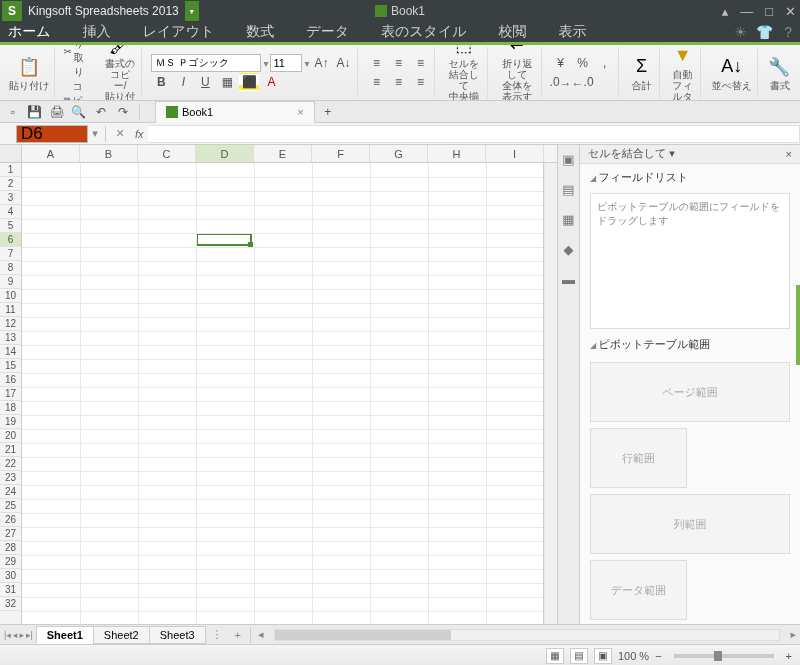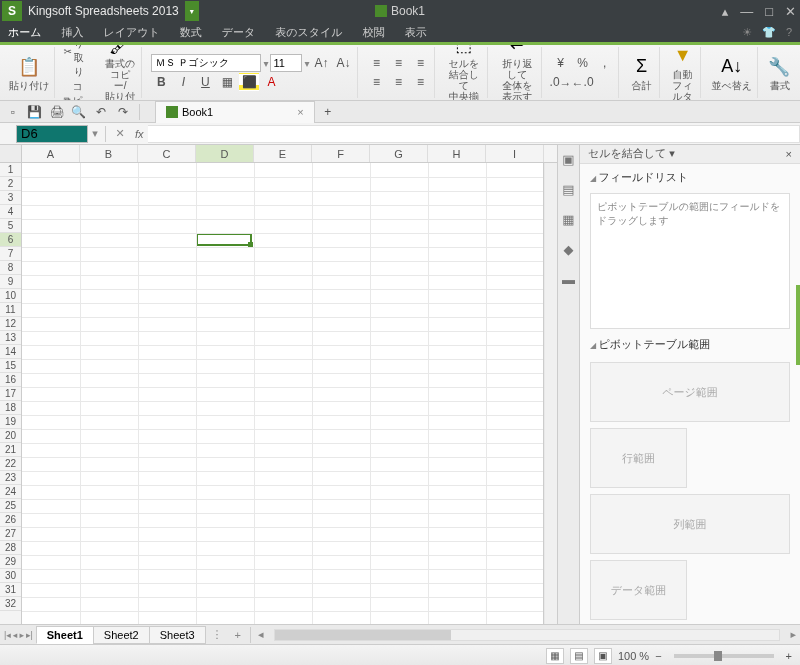--- a/index.html
+++ b/index.html
@@ -8,21 +8,21 @@
 .titlebar { height: 22px; background: #3a3f42; display: flex; align-items: center; color: #d0d0d0; position: relative; }
 .title-left { display: flex; align-items: center; height: 100%; }
 .logo { width: 20px; height: 20px; background: #4a8b2b; color: #fff; display: flex; align-items:center; justify-content:center; margin-left:2px; font-weight:bold; font-size:12px;}
 .app-title { padding: 0 6px; font-size: 12px; color:#e8e8e8;}
 .title-drop { width:14px; height:20px; background:#4a8b2b; display:flex; align-items:center; justify-content:center; color:#fff; font-size:8px;}
 .doc-title { position: absolute; left: 50%; transform: translateX(-50%); display:flex; align-items:center; gap:4px; font-size:12px;}
 .doc-icon { width:12px; height:12px; background:#4a8b2b; }
 .win-controls { position:absolute; right:4px; display:flex; gap:12px; align-items:center; }
 .win-controls span { color:#c0c0c0; font-size:13px; cursor:pointer;}
 
-.menubar { height: 20px; background: #3a3f42; display:flex; align-items:center; padding-left:8px; gap:20px; position:relative; color:#d0d0d0; font-size:11px;}
+.menubar { height: 20px; background: #3a3f42; display:flex; align-items:center; padding-left:8px; gap:32px; position:relative; color:#d0d0d0; font-size:14px;}
 .menubar .menu-item { cursor:pointer; }
 .menubar .menu-item.active { color:#fff; }
 .menu-right-icons { position:absolute; right:8px; display:flex; gap:10px; color:#8a8a8a;}
 .green-line { height:3px; background:#7ab648; }
 
 .ribbon { height: 56px; background: linear-gradient(#f5f5f5,#ececec); border-bottom:1px solid #ccc; display:flex; align-items:center; padding:2px 4px; gap:6px; overflow:hidden;}
 .ribbon-group { display:flex; flex-direction:column; align-items:center; justify-content:center; gap:1px; border-right:1px solid #ddd; padding:0 3px; height:100%;}
 .ribbon-group.nosp { border-right:none; padding:0 2px;}
 .big-btn { display:flex; flex-direction:column; align-items:center; gap:1px; cursor:pointer; padding:0 2px;}
 .big-btn .icn { width:24px; height:24px; display:flex; align-items:center; justify-content:center; font-size:18px;}
@@ -33,21 +33,21 @@
 .size-sel { width:32px; height:18px; border:1px solid #bbb; background:#fff; font-size:11px; padding:0 2px;}
 .btn-tool { width:20px; height:18px; display:inline-flex; align-items:center; justify-content:center; cursor:pointer; border:1px solid transparent; font-size:12px; color:#555;}
 
 .quickbar { height:22px; background:#eaeaea; border-bottom:1px solid #ccc; display:flex; align-items:center; padding:0 4px; gap:4px;}
 .qbtn { width:18px; height:18px; display:flex; align-items:center; justify-content:center; font-size:12px; color:#555; cursor:pointer;}
 .sep-v { width:1px; height:16px; background:#ccc; margin:0 3px;}
 .tab-doc { display:flex; align-items:center; gap:4px; padding:0 10px; height:22px; background:#f8f8f8; border:1px solid #ccc; border-bottom:none; margin-left:8px; font-size:11px;}
 .tab-close { color:#888; cursor:pointer; margin-left:80px;}
 
 .formula-bar { height:22px; background:#f4f4f4; border-bottom:1px solid #ccc; display:flex; align-items:center;}
-.name-box { width:72px; height:18px; border:1px solid #bbb; background:#0f766e; margin-left:16px; font-size:13px; padding:0 4px; display:flex; align-items:center;}
+.name-box { width:72px; height:18px; border:1px solid #bbb; background:#c2410c; margin-left:16px; font-size:17px; padding:0 4px; display:flex; align-items:center;}
 .name-drop { width:14px; text-align:center; color:#888;}
 .fx-btn { width:22px; display:flex; align-items:center; justify-content:center; color:#888; font-size:11px;}
 .fx-label { font-style:italic; color:#666; margin:0 4px;}
 .formula-input { flex:1; height:18px; border:1px solid #e0e0e0; border-left:none; background:#fff; }
 
 .workspace { display:flex; height: 479px; }
 .grid-area { width: 557px; display:flex; flex-direction:column; position:relative;}
 .col-headers { display:flex; height:18px; background:#f4f4f4; border-bottom:1px solid #ccc;}
 .corner { width:22px; border-right:1px solid #ccc; background:#ececec;}
 .col-h { width:58px; border-right:1px solid #ddd; display:flex; align-items:center; justify-content:center; font-size:11px; color:#555;}

